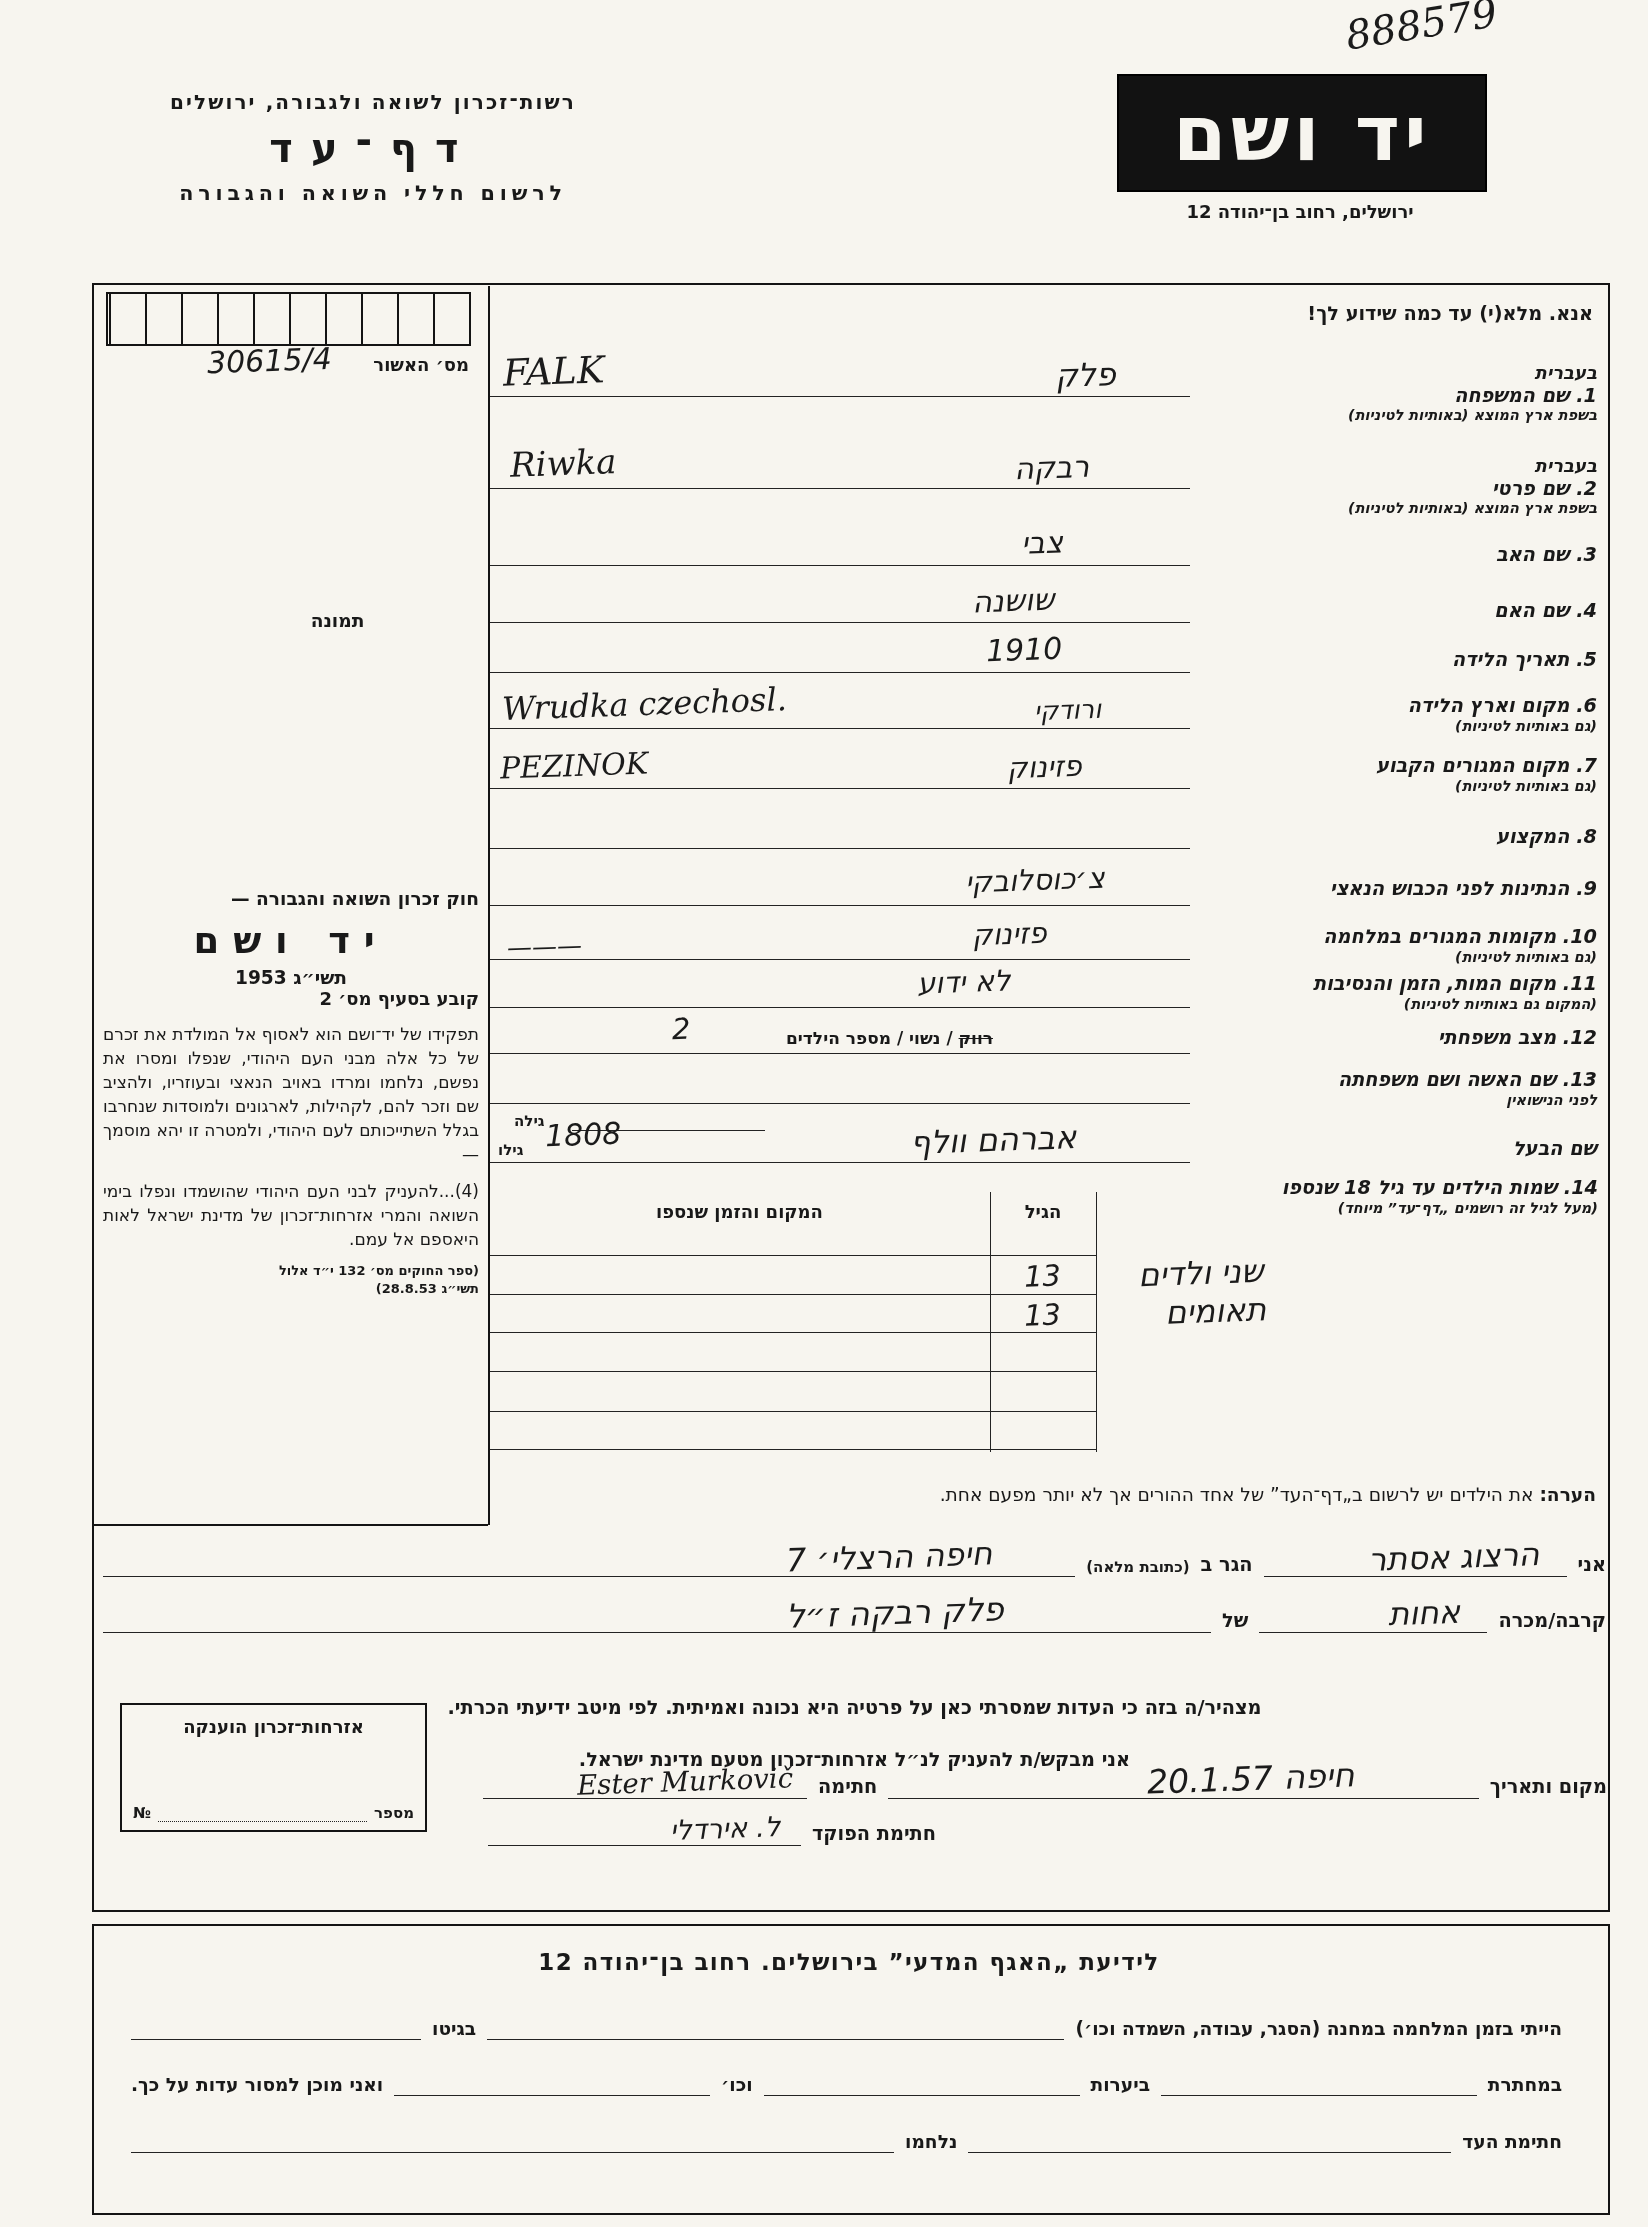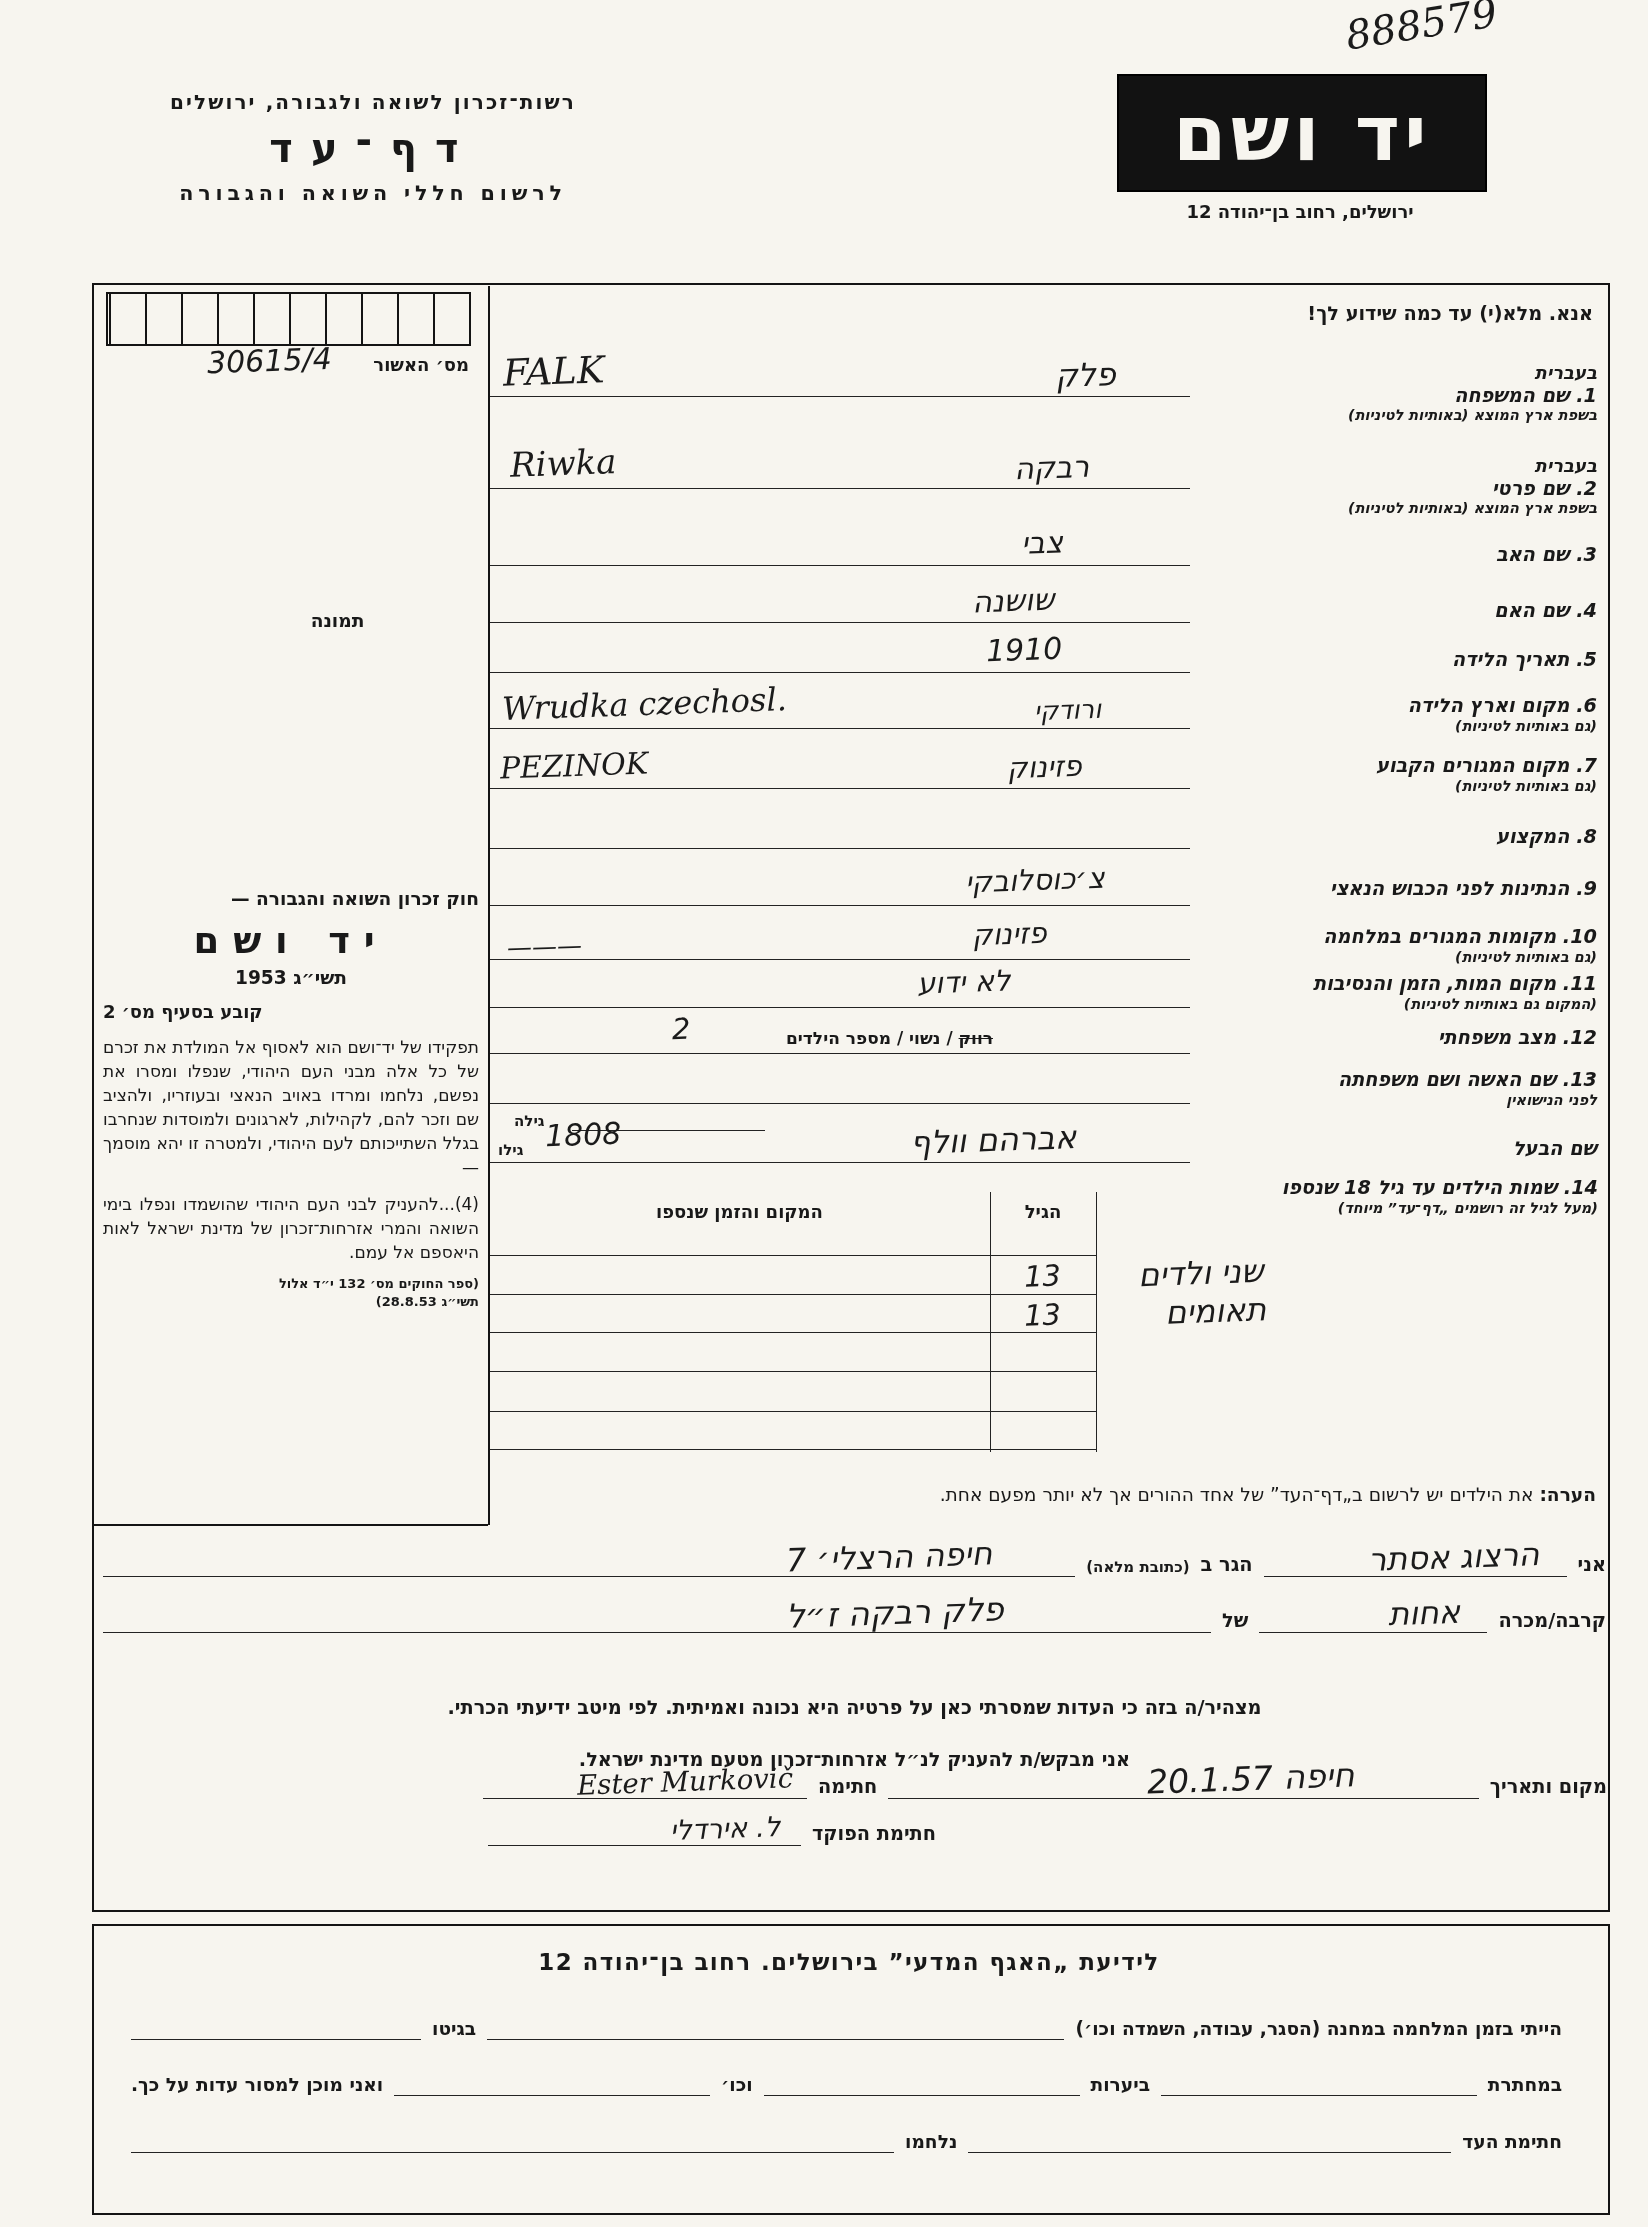--- a/index.html
+++ b/index.html
@@ -59,21 +59,21 @@
   .stamp{position:absolute;left:120px;top:1703px;width:303px;height:125px;border:2.8px solid #141414;}
   .stamp-title{margin-top:11px;text-align:center;font-weight:bold;font-size:18px;padding:0 6.9px;}
   .stamp-num{position:absolute;bottom:8.3px;right:11px;left:11px;display:flex;direction:rtl;
              align-items:flex-end;gap:6.9px;font-weight:bold;font-size:15px;}
   .stamp-num .dots{flex:1;border-bottom:1.4px dotted #232323;height:18px;}
   
   .law{position:absolute;left:103px;top:888px;width:376px;}
   .law-head{font-weight:bold;font-size:18.6px;text-align:right;}
   .law-name{font-weight:bold;font-size:37px;letter-spacing:13.8px;text-align:center;margin-top:9.7px;}
   .law-year{font-weight:bold;font-size:18.6px;text-align:center;margin-top:5.5px;}
-  .law-clause{font-weight:bold;font-size:18px;text-align:left;margin-top:13px;}
+  .law-clause{font-weight:bold;font-size:18px;text-align:right;margin-top:0;}
   .law-body{font-size:17px;line-height:1.42;text-align:justify;margin-top:12.4px;}
   .law-src{font-weight:bold;font-size:13px;width:234px;margin-top:11px;text-align:right;line-height:1.35;}
   
   .bottom-title{position:absolute;left:92px;top:1949px;width:1514px;text-align:center;
                 font-weight:bold;font-size:23px;letter-spacing:1.4px;}
   .b-row{position:absolute;left:131px;width:1431px;display:flex;direction:rtl;
          align-items:flex-end;gap:11px;height:37px;}
   .b-row .lbl{font-weight:bold;font-size:18.6px;white-space:nowrap;padding-bottom:1.4px;}
 </style>
 </head>
@@ -267,20 +267,28 @@
     </span>
   </div>
 
   <div class="decl-row" style="left:488px;top:1807px;width:448px;">
     <span class="lbl">חתימת הפוקד</span>
     <span class="wline">
       <span class="hv hand" style="font-size:27.6px;right:20.7px;">ל. אירדלי</span>
     </span>
   </div>
 
+  <div class="stamp">
+    <div class="stamp-title">אזרחות־זכרון הוענקה</div>
+    <div class="stamp-num">
+      <span>מספר</span>
+      <span class="dots"></span>
+      <span>№</span>
+    </div>
+  </div>
 
   <div class="law">
     <div class="law-head">חוק זכרון השואה והגבורה —</div>
     <div class="law-name">יד ושם</div>
     <div class="law-year">תשי״ג 1953</div>
     <div class="law-clause">קובע בסעיף מס׳ 2</div>
     <div class="law-body">תפקידו של יד־ושם הוא לאסוף אל המולדת את זכרם של כל אלה מבני העם היהודי, שנפלו ומסרו את נפשם, נלחמו ומרדו באויב הנאצי ובעוזריו, ולהציב שם וזכר להם, לקהילות, לארגונים ולמוסדות שנחרבו בגלל השתייכותם לעם היהודי, ולמטרה זו יהא מוסמך —</div>
     <div class="law-body">(4)...להעניק לבני העם היהודי שהושמדו ונפלו בימי השואה והמרי אזרחות־זכרון של מדינת ישראל לאות היאספם אל עמם.</div>
     <div class="law-src">(ספר החוקים מס׳ 132 י״ד אלול תשי״ג 28.8.53)</div>
   </div>

